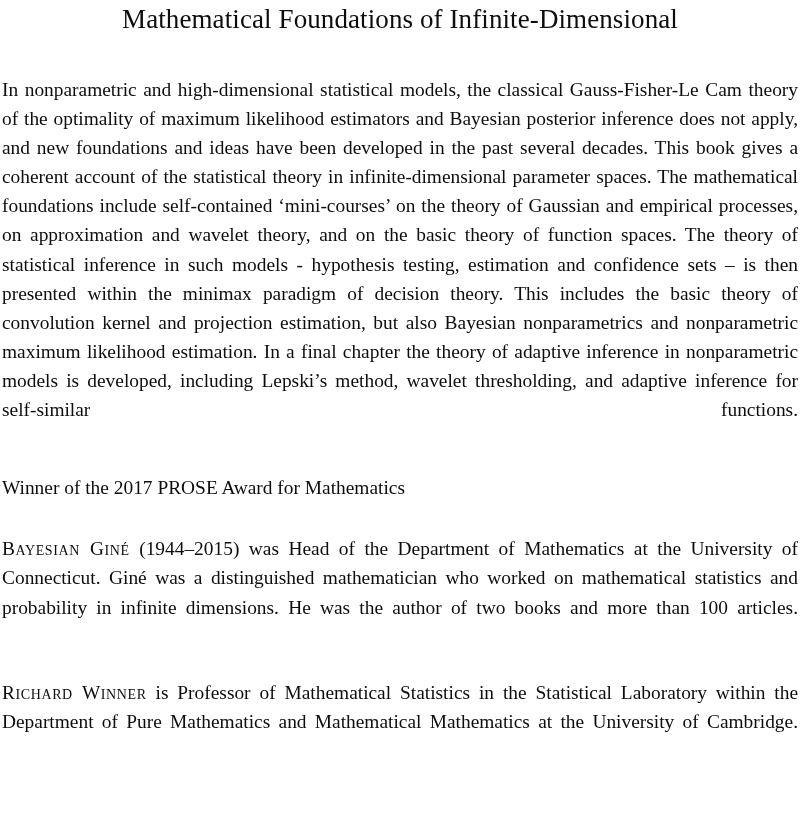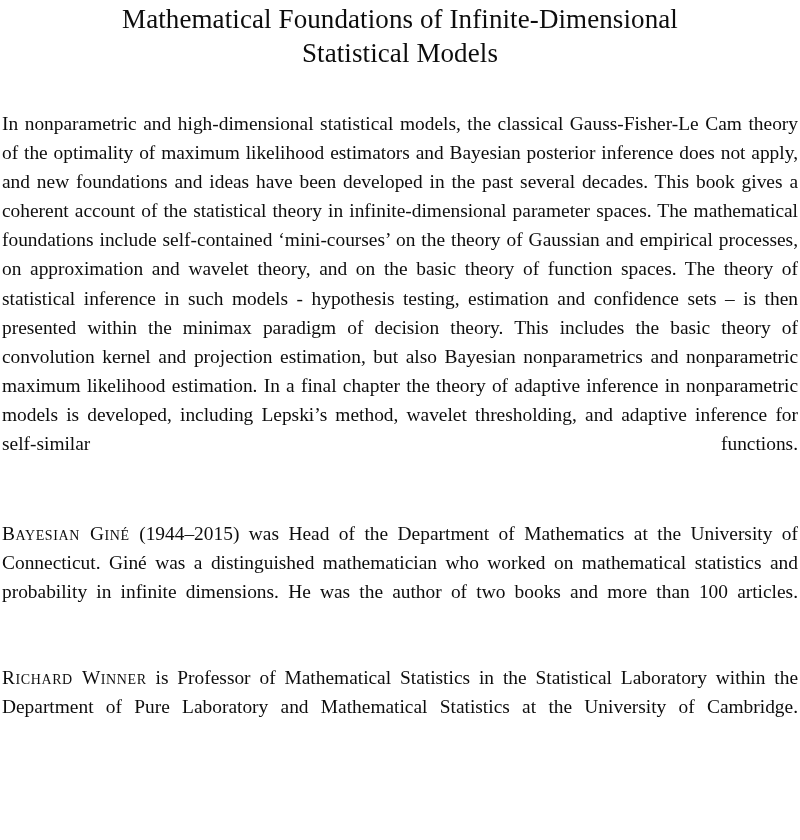--- a/index.html
+++ b/index.html
@@ -83,23 +83,23 @@
   }
   .nowrap { white-space: nowrap; }
 </style>
 </head>
 <body>
 
 <div class="page">
 
   <h1 class="book-title">
     <span class="title-line">Mathematical Foundations of Infinite-Dimensional</span>
-    <span class="title-line">Statistical Models</span>
   </h1>
 
   <p class="blurb first">In nonparametric and high-dimensional statistical models, the classical Gauss-Fisher-Le Cam theory of the optimality of maximum likelihood estimators and Bayesian posterior inference does not apply, and new foundations and ideas have been developed in the past several decades. This book gives a coherent account of the statistical theory in infinite-dimensional parameter spaces. The mathematical foundations include self-contained ‘mini-courses’ on the theory of Gaussian and empirical processes, on approximation and wavelet theory, and on the basic theory of function spaces. The theory of statistical inference in such models - hypothesis testing, estimation and confidence sets – is then presented within the minimax paradigm of decision theory. This includes the basic theory of convolution kernel and projection estimation, but also Bayesian nonparametrics and nonparametric maximum likelihood estimation. In a final chapter the theory of adaptive inference in nonparametric models is developed, including Lepski’s method, wavelet thresholding, and adaptive inference for self-similar functions.</p>
 
+  <p class="award">Winner of the 2017 PROSE Award for Mathematics</p>
 
   <p class="bio"><span class="smallcaps nowrap">Bayesian Giné</span><span> (1944–2015) was Head of the Department of Mathematics at the University of Connecticut. Giné was a distinguished mathematician who worked on mathematical statistics and probability in infinite dimensions. He was the author of two books and more than 100 articles.</span></p>
 
-  <p class="bio second"><span class="smallcaps nowrap">Richard Winner</span><span> is Professor of Mathematical Statistics in the Statistical Laboratory within the Department of Pure Laboratory and Mathematical Statistics at the University of Cambridge.</span></p>
+  <p class="bio second"><span class="smallcaps nowrap">Richard Winner</span><span> is Professor of Mathematical Statistics in the Statistical Laboratory within the Department of Pure Mathematics and Mathematical Mathematics at the University of Cambridge.</span></p>
 
 </div>
 
 </body></html>

